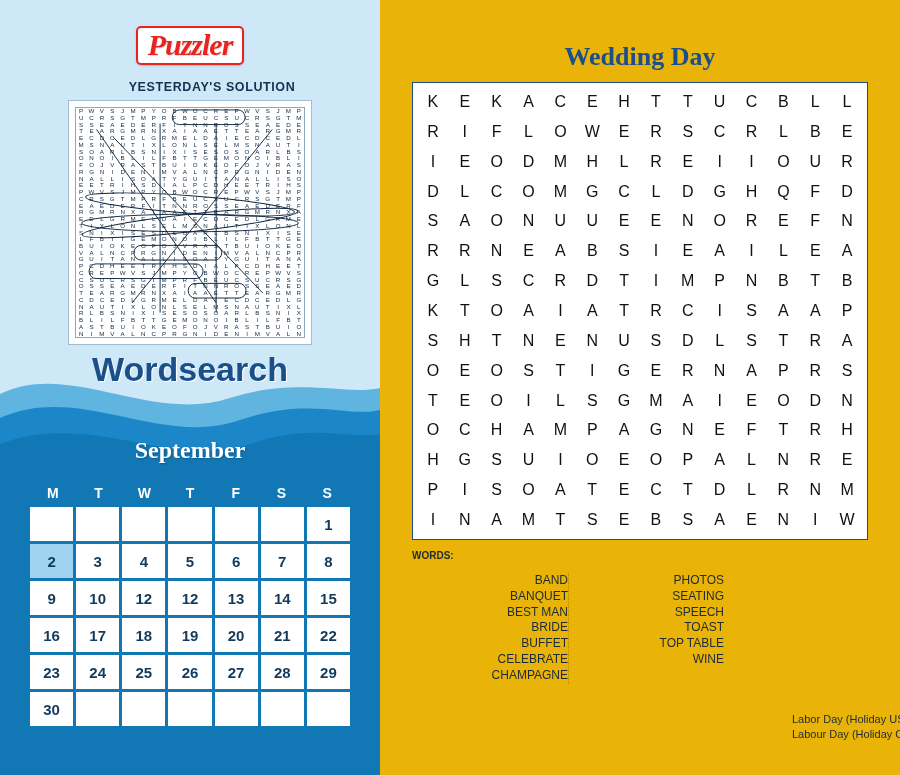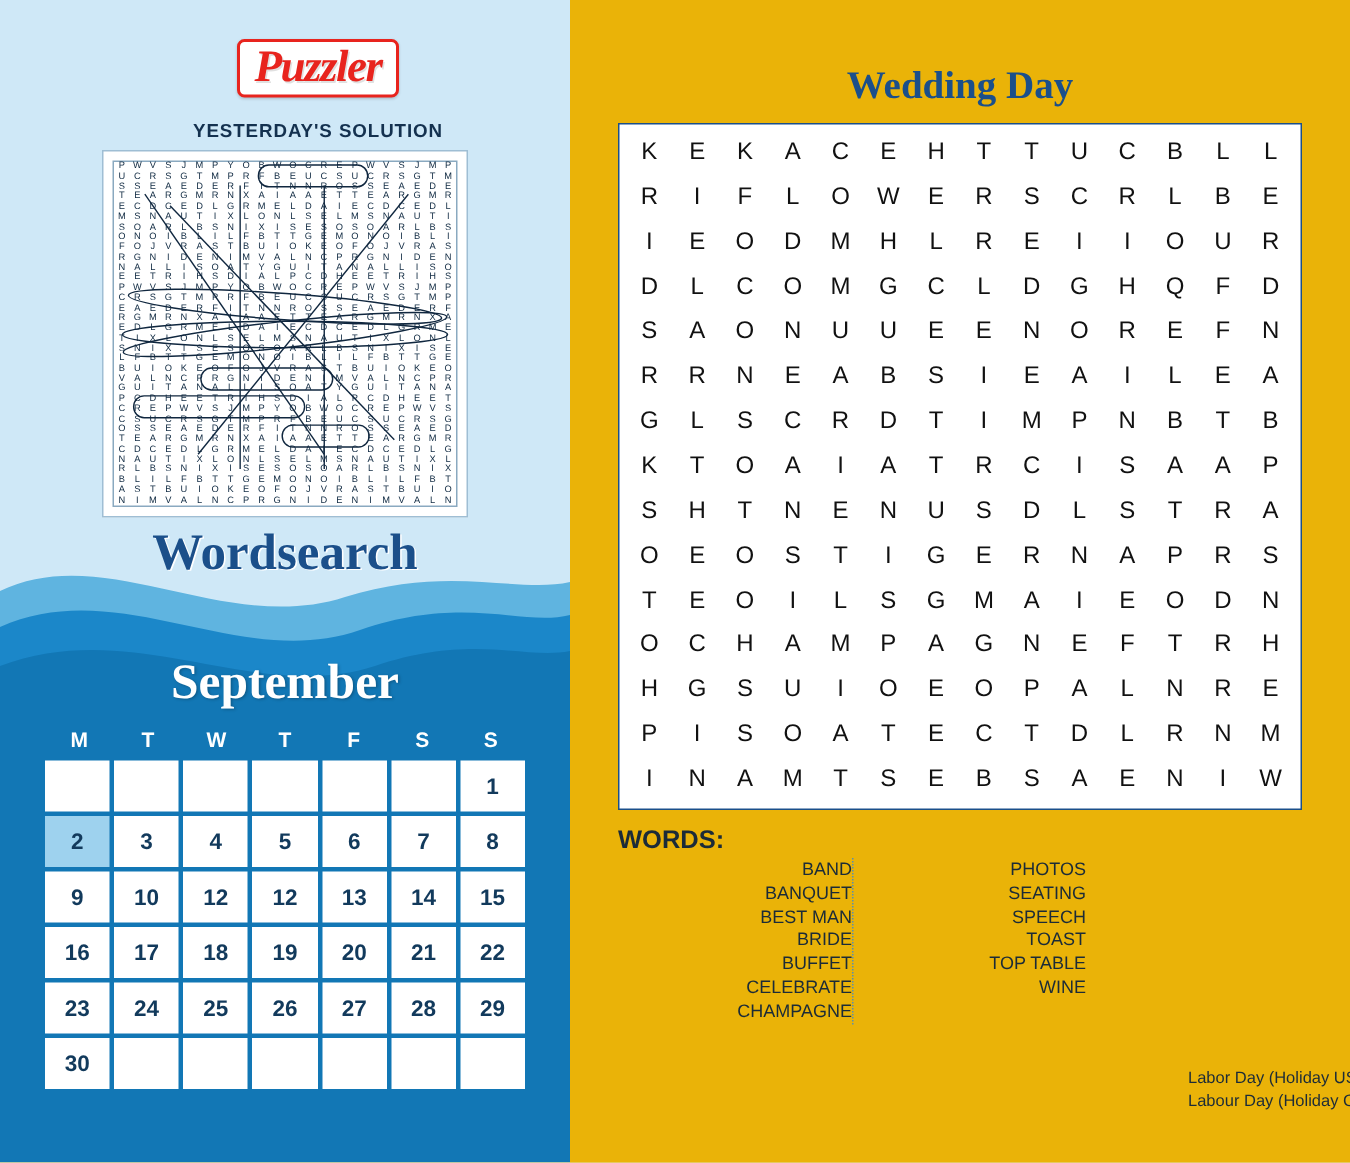--- a/index.html
+++ b/index.html
@@ -15,21 +15,21 @@
   #left-panel {
     position:absolute; left:0; top:0; width:380px; height:775px;
     background:#cfe8f7;
     overflow:hidden;
   }
   #left-wave {
     position:absolute; left:0; top:352px; width:380px; height:423px;
   }
   #left-wave svg { display:block; }
   .brand-wrap {
-    position:absolute; left:0; top:26px; width:380px; text-align:center;margin-left:22px;
+    position:absolute; left:0; top:26px; width:380px; text-align:center;
   }
   .brand-logo {
     display:inline-block;
     background:#ffffff;
     border-radius:5px;
     padding:2px 10px 3px 10px;
     border:2px solid #e8241e;
     box-shadow:0 1px 2px rgba(0,0,0,.18);
   }
   .brand-logo .txt {
@@ -65,28 +65,28 @@
     font-family:"Liberation Sans", sans-serif;
     position:relative;
   }
   #solution-grid span {
     display:flex; align-items:center; justify-content:center;
     letter-spacing:0;
   }
   .sol-overlay { position:absolute; left:0; top:0; width:100%; height:100%; pointer-events:none; }
   .wordsearch-title {
     position:absolute; left:0; top:350px; width:380px; text-align:center;
-    font-family:Liberation Serif, serif;
+    font-family:Liberation Sans, sans-serif;
     font-weight:bold; font-size:34px; color:#1b4f8a;
     text-shadow:1px 1px 0 #ffffff;
   }
   .month-title {
     position:absolute; left:0; top:437px; width:380px; text-align:center;
     font-family:"Liberation Serif", serif;
-    font-weight:bold; font-size:33px; color:#ffffff;
+    font-weight:bold; font-size:24px; color:#ffffff;
     text-shadow:1px 1px 2px rgba(0,0,0,.25);
   }
   #calendar {
     position:absolute; left:30px; top:485px; width:320px;
   }
   #cal-head {
     display:grid; grid-template-columns:repeat(7,1fr);
     color:#ffffff; font-weight:bold; font-size:14px; text-align:center;
     padding-bottom:6px;
   }
@@ -128,21 +128,21 @@
   }
   #puzzle-grid span {
     display:flex; align-items:center; justify-content:center;
     font-size:16px; color:#111111;
     font-family:"Liberation Sans", sans-serif;
   }
   #words-area {
     position:absolute; left:32px; top:550px; width:470px;
   }
   .words-header {
-    font-size:17px; font-weight:bold; color:#1b2b38; margin-bottom:2px;
+    font-size:10px; font-weight:bold; color:#1b2b38; margin-bottom:12px;
   }
   #words-cols {
     display:flex; gap:0px;
   }
   .words-col {
     width:156px;
     font-size:12px; color:#1b2b38;
     line-height:15.8px;
     padding-left:0;
     position:relative;

